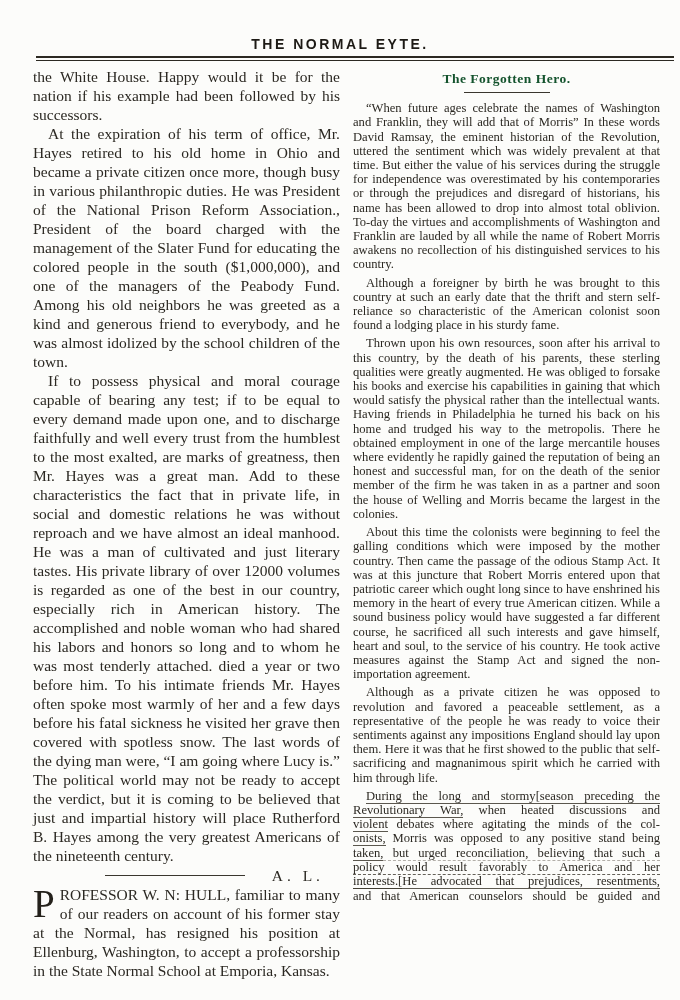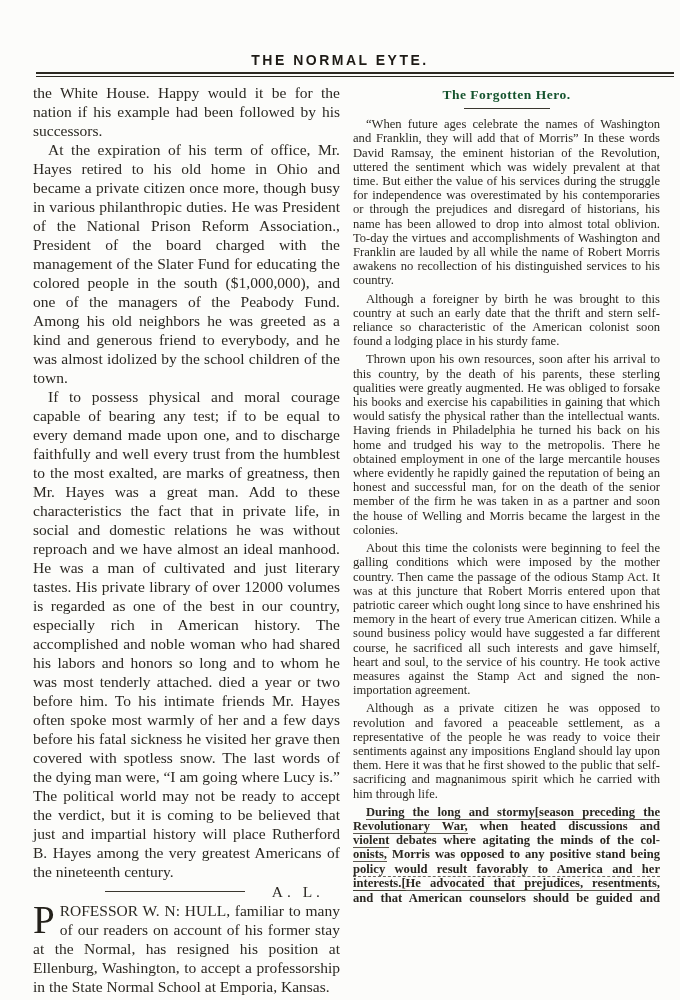--- a/index.html
+++ b/index.html
@@ -4,21 +4,21 @@
 <style>
   html, body { margin: 0; padding: 0; }
   body {
     width: 680px; height: 1000px; overflow: hidden;
     background: #fcfcfa;
     font-family: "Liberation Serif", "DejaVu Serif", serif;
     color: #2b2822;
   }
   .masthead {
     text-align: center;
-    padding-top: 52px;
+    padding-top: 36px;
     font-family: "Liberation Sans", "DejaVu Sans", sans-serif;
     font-weight: bold;
     font-size: 14px;
     letter-spacing: 2.5px;
     color: #1d1a15;
   }
   .head-rule {
     margin: 4px 6px 0 36px;
     width: 638px;
     height: 2px;
@@ -83,21 +83,20 @@
     width: 86px;
     margin: 6px auto 8px auto;
     border-top: 1px solid #3a362e;
   }
   .col-right p { margin: 0 0 4px 0; text-indent: 13px; }
 
   .marked { margin-top: 1px; }
   .mline {
     text-align: justify;
     text-align-last: justify;
-    font-weight: bold;
   }
   .mline.first { text-indent: 13px; }
   .u  { border-bottom: 1.5px solid rgba(62,57,47,0.85); }
   .ml5 .r { border-bottom: 1.2px dashed rgba(90,83,70,0.45); }
   .ml6 .u { border-bottom: 1.5px dashed rgba(62,57,47,0.8); }
   .ml9 { border-top: 1.5px solid rgba(62,57,47,0.85); }
 </style>
 </head>
 <body>
 
@@ -126,19 +125,20 @@
     <p>Although a foreigner by birth he was brought to this country at such an early date that the thrift and stern self-reliance so characteristic of the American colonist soon found a lodging place in his sturdy fame.</p>
     <p>Thrown upon his own resources, soon after his arrival to this country, by the death of his parents, these sterling qualities were greatly augmented.  He was obliged to forsake his books and exercise his capabilities in gaining that which would satisfy the physical rather than the intellectual wants.  Having friends in Philadelphia he turned his back on his home and trudged his way to the metropolis.  There he obtained employment in one of the large mercantile houses where evidently he rapidly gained the reputation of being an honest and successful man, for on the death of the senior member of the firm he was taken in as a partner and soon the house of Welling and Morris became the largest in the colonies.</p>
     <p>About this time the colonists were beginning to feel the galling conditions which were imposed by the mother country.  Then came the passage of the odious Stamp Act.  It was at this juncture that Robert Morris entered upon that patriotic career which ought long since to have enshrined his memory in the heart of every true American citizen.  While a sound business policy would have suggested a far different course, he sacrificed all such interests and gave himself, heart and soul, to the service of his country.  He took active measures against the Stamp Act and signed the non-importation agreement.</p>
     <p>Although as a private citizen he was opposed to revolution and favored a peaceable settlement, as a representative of the people he was ready to voice their sentiments against any impositions England should lay upon them.  Here it was that he first showed to the public that self-sacrificing and magnanimous spirit which he carried with him through life.</p>
 
     <div class="marked">
       <div class="mline ml1 first"><span class="u">During the long and stormy[season  preceding the</span><span class="r"></span></div>
       <div class="mline ml2"><span class="u">Revolutionary War,</span><span class="r"> when heated discussions and</span></div>
       <div class="mline ml3"><span class="u">violent</span><span class="r"> debates where agitating the minds of the col-</span></div>
       <div class="mline ml4"><span class="u">onists,</span><span class="r"> Morris was opposed to any positive stand being</span></div>
+      <div class="mline ml5"><span class="u">taken,</span><span class="r"> but urged reconciliation, believing that such a</span></div>
       <div class="mline ml6"><span class="u">policy would result favorably to America and her</span><span class="r"></span></div>
       <div class="mline ml7"><span class="u">interests.[</span><span class="r">He advocated that prejudices, resentments,</span></div>
       <div class="mline ml9"><span class="u"></span><span class="r">and that American counselors should be guided and</span></div>
     </div>
   </div>
 
 </div>
 
 </body></html>

